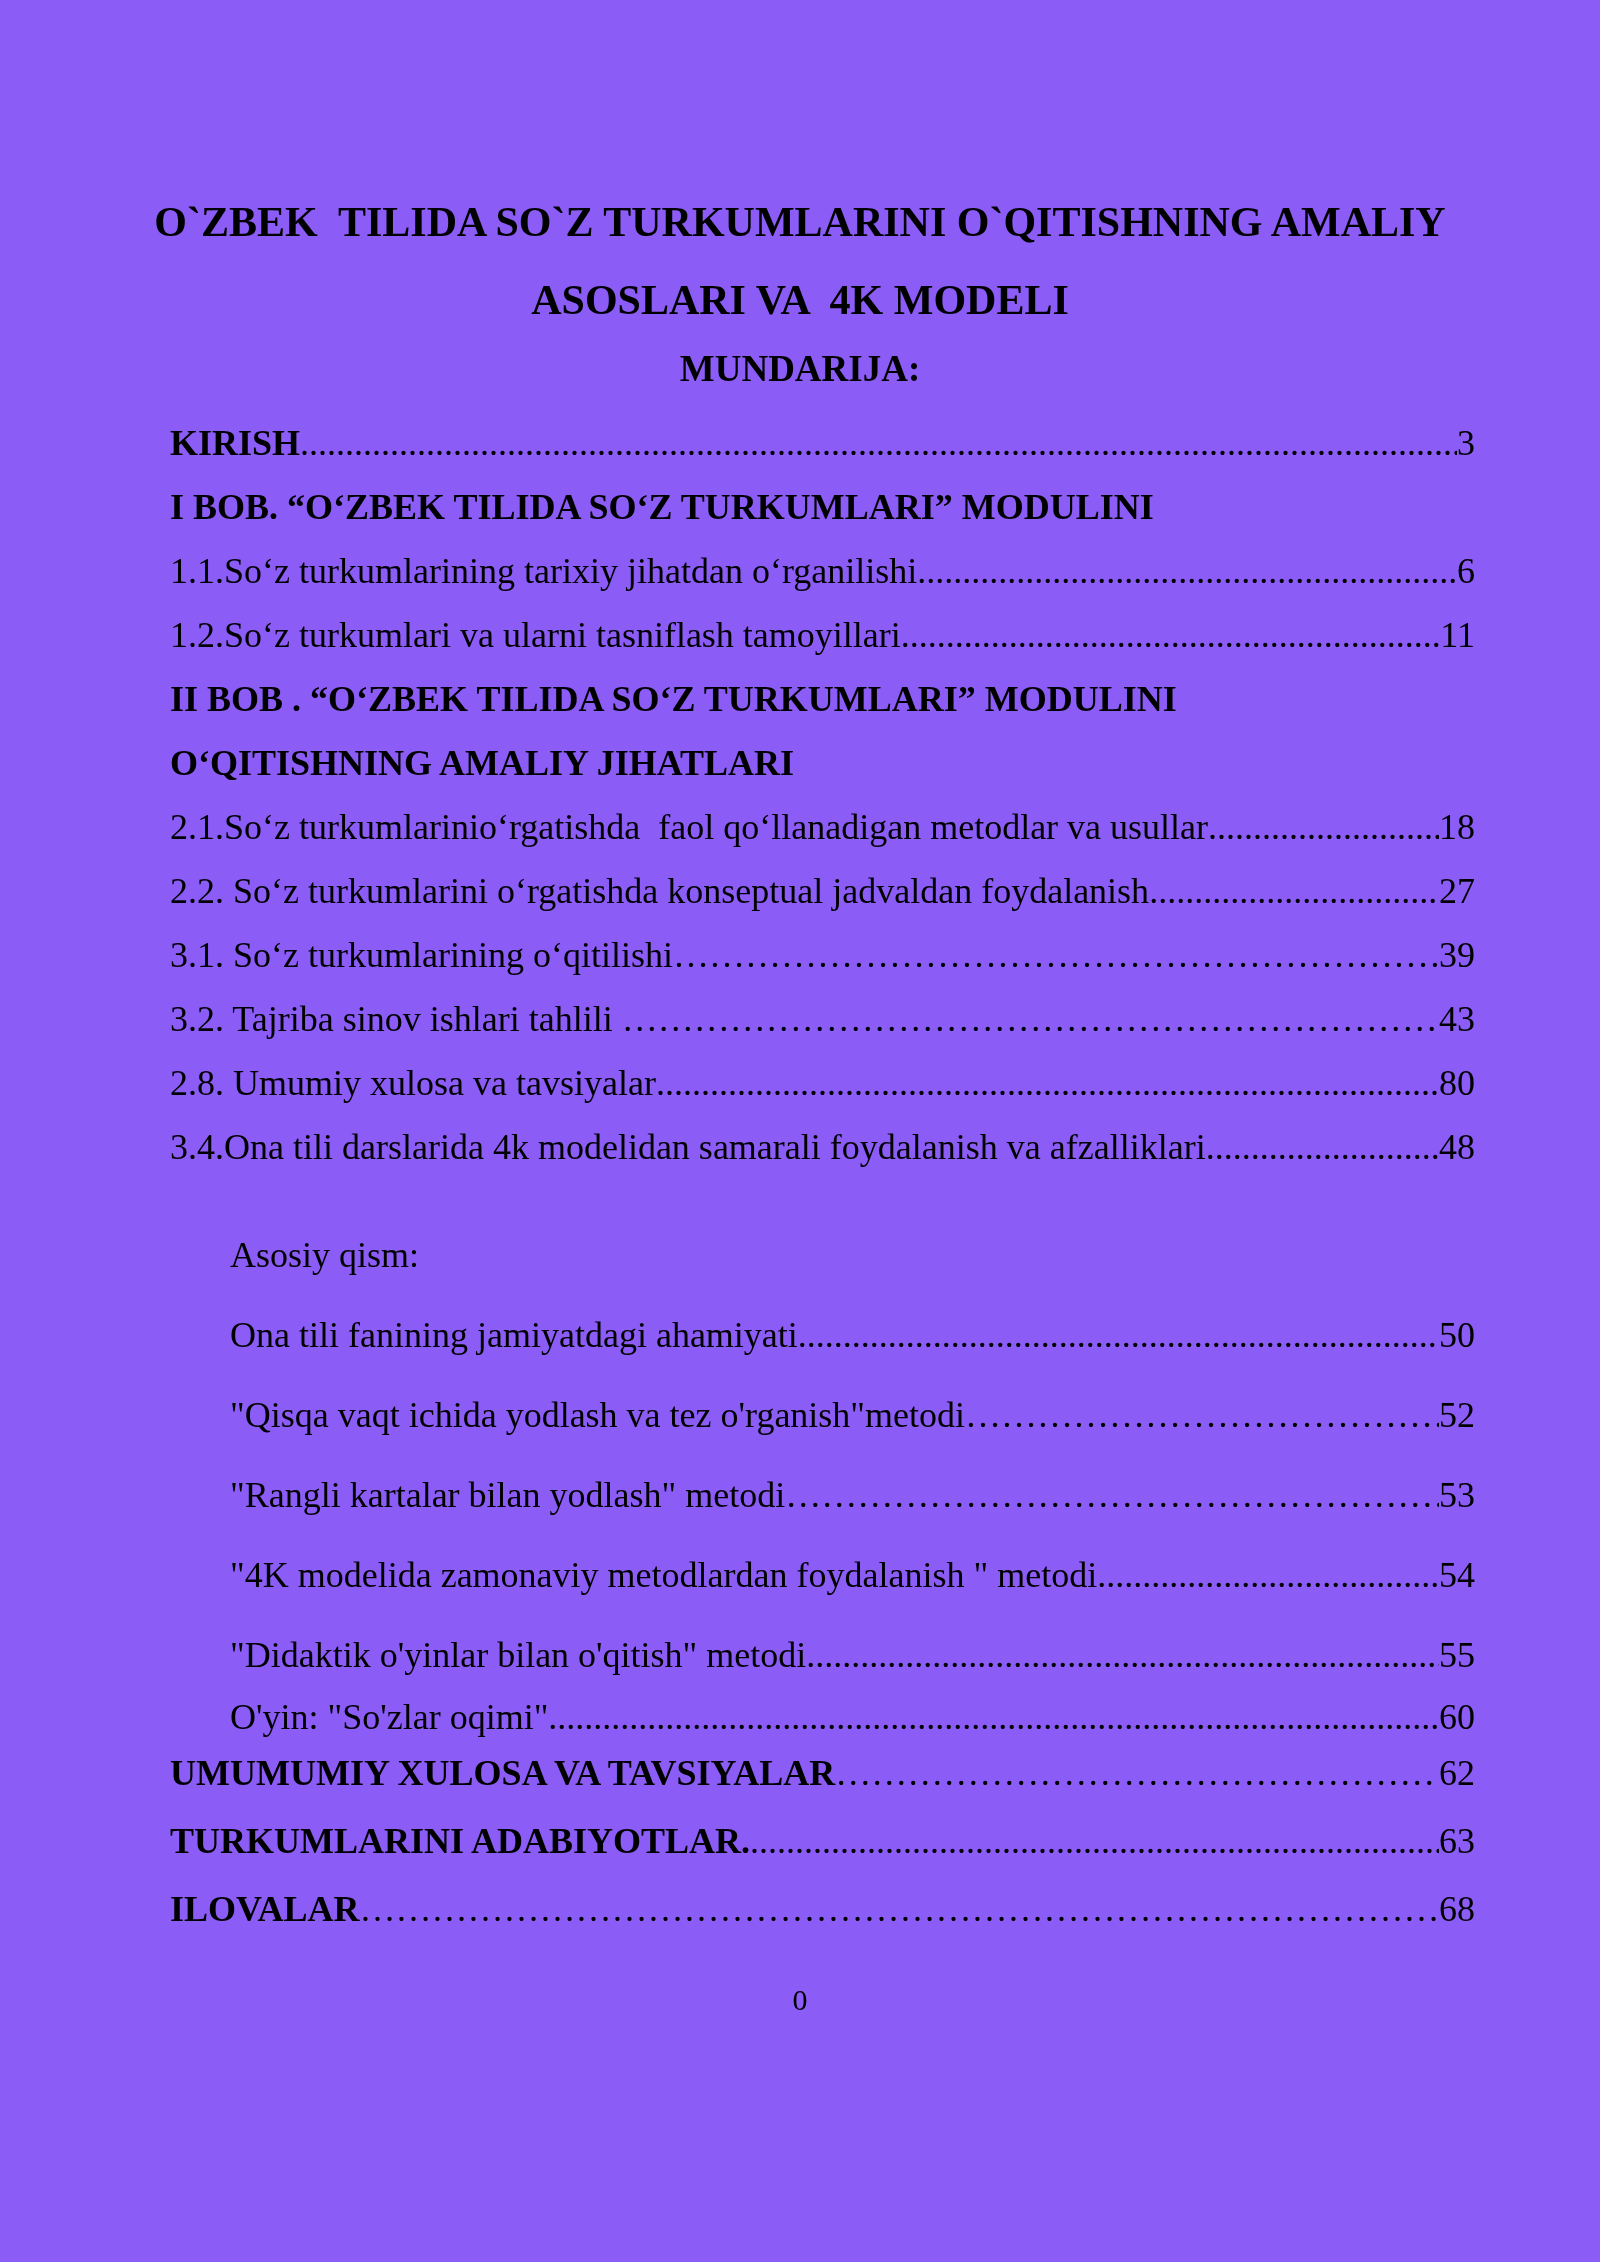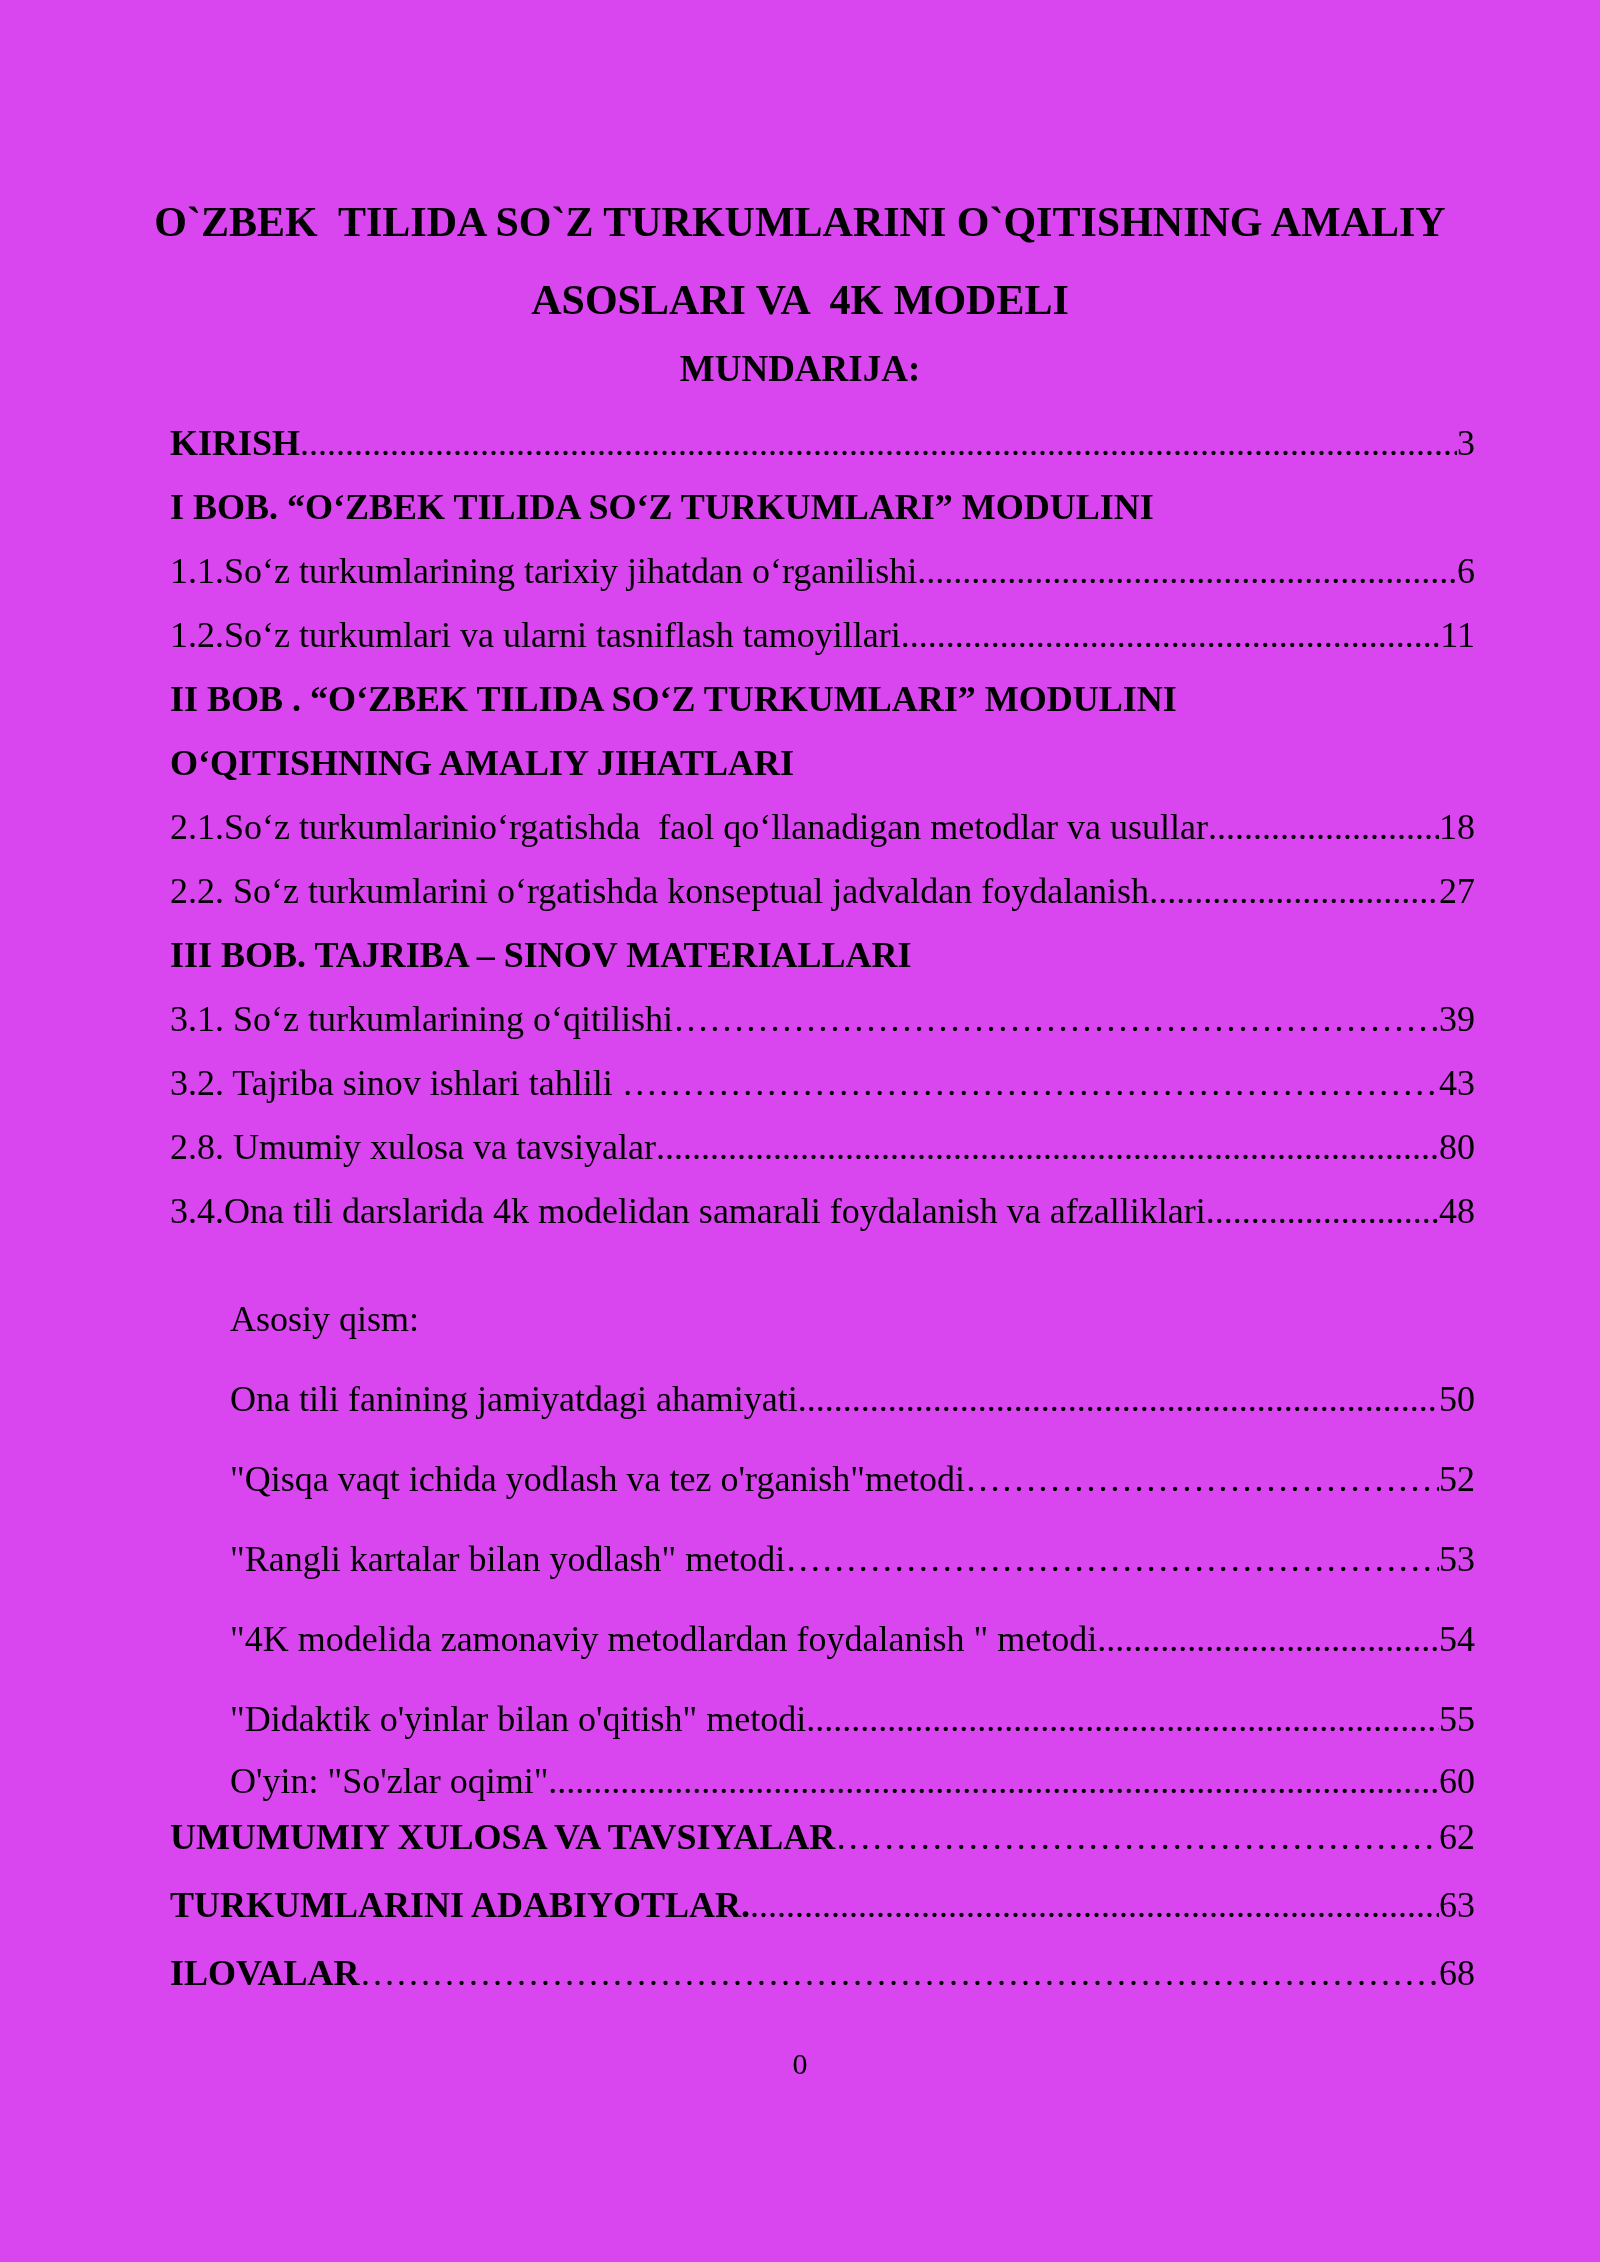--- a/index.html
+++ b/index.html
@@ -4,21 +4,21 @@
 <style>
   html, body {
     margin: 0;
     padding: 0;
     background: #ffffff;
   }
   .page {
     position: relative;
     width: 1600px;
     height: 2262px;
-    background: #d946ef;
+    background: #8b5cf6;
     color: #000000;
     font-family: "Liberation Serif", "DejaVu Serif", serif;
     overflow: hidden;
   }
   .title-block {
     padding-top: 183px;
     text-align: center;
   }
   .doc-title {
     font-size: 42px;
@@ -110,25 +110,20 @@
         <div class="toc-row">
     <span class="toc-label">2.1.Soʻz turkumlarinioʻrgatishda  faol qoʻllanadigan metodlar va usullar</span>
     <span class="toc-leader">............................................................................................................................................................................................................................................................................................................</span>
     <span class="toc-page">18</span>
   </div>
         <div class="toc-row">
     <span class="toc-label">2.2. Soʻz turkumlarini oʻrgatishda konseptual jadvaldan foydalanish</span>
     <span class="toc-leader">............................................................................................................................................................................................................................................................................................................</span>
     <span class="toc-page">27</span>
   </div>
-        <div class="toc-row bold-label">
-    <span class="toc-label">III BOB. TAJRIBA – SINOV MATERIALLARI</span>
-    <span class="toc-leader"></span>
-    <span class="toc-page"></span>
-  </div>
         <div class="toc-row">
     <span class="toc-label">3.1. Soʻz turkumlarining oʻqitilishi</span>
     <span class="toc-leader">………………………………………………………………………………………………………………………………………………………………………………………………………………………………………………………………………………………………………………………………………………………………………………………………………………………………………………………………………………………………………………………………………………………………………………………………………………………………………………………………………………………………………………………………………………………………………………………………………………………………</span>
     <span class="toc-page">39</span>
   </div>
         <div class="toc-row">
     <span class="toc-label">3.2. Tajriba sinov ishlari tahlili </span>
     <span class="toc-leader">………………………………………………………………………………………………………………………………………………………………………………………………………………………………………………………………………………………………………………………………………………………………………………………………………………………………………………………………………………………………………………………………………………………………………………………………………………………………………………………………………………………………………………………………………………………………………………………………………………………………</span>
     <span class="toc-page">43</span>
   </div>

